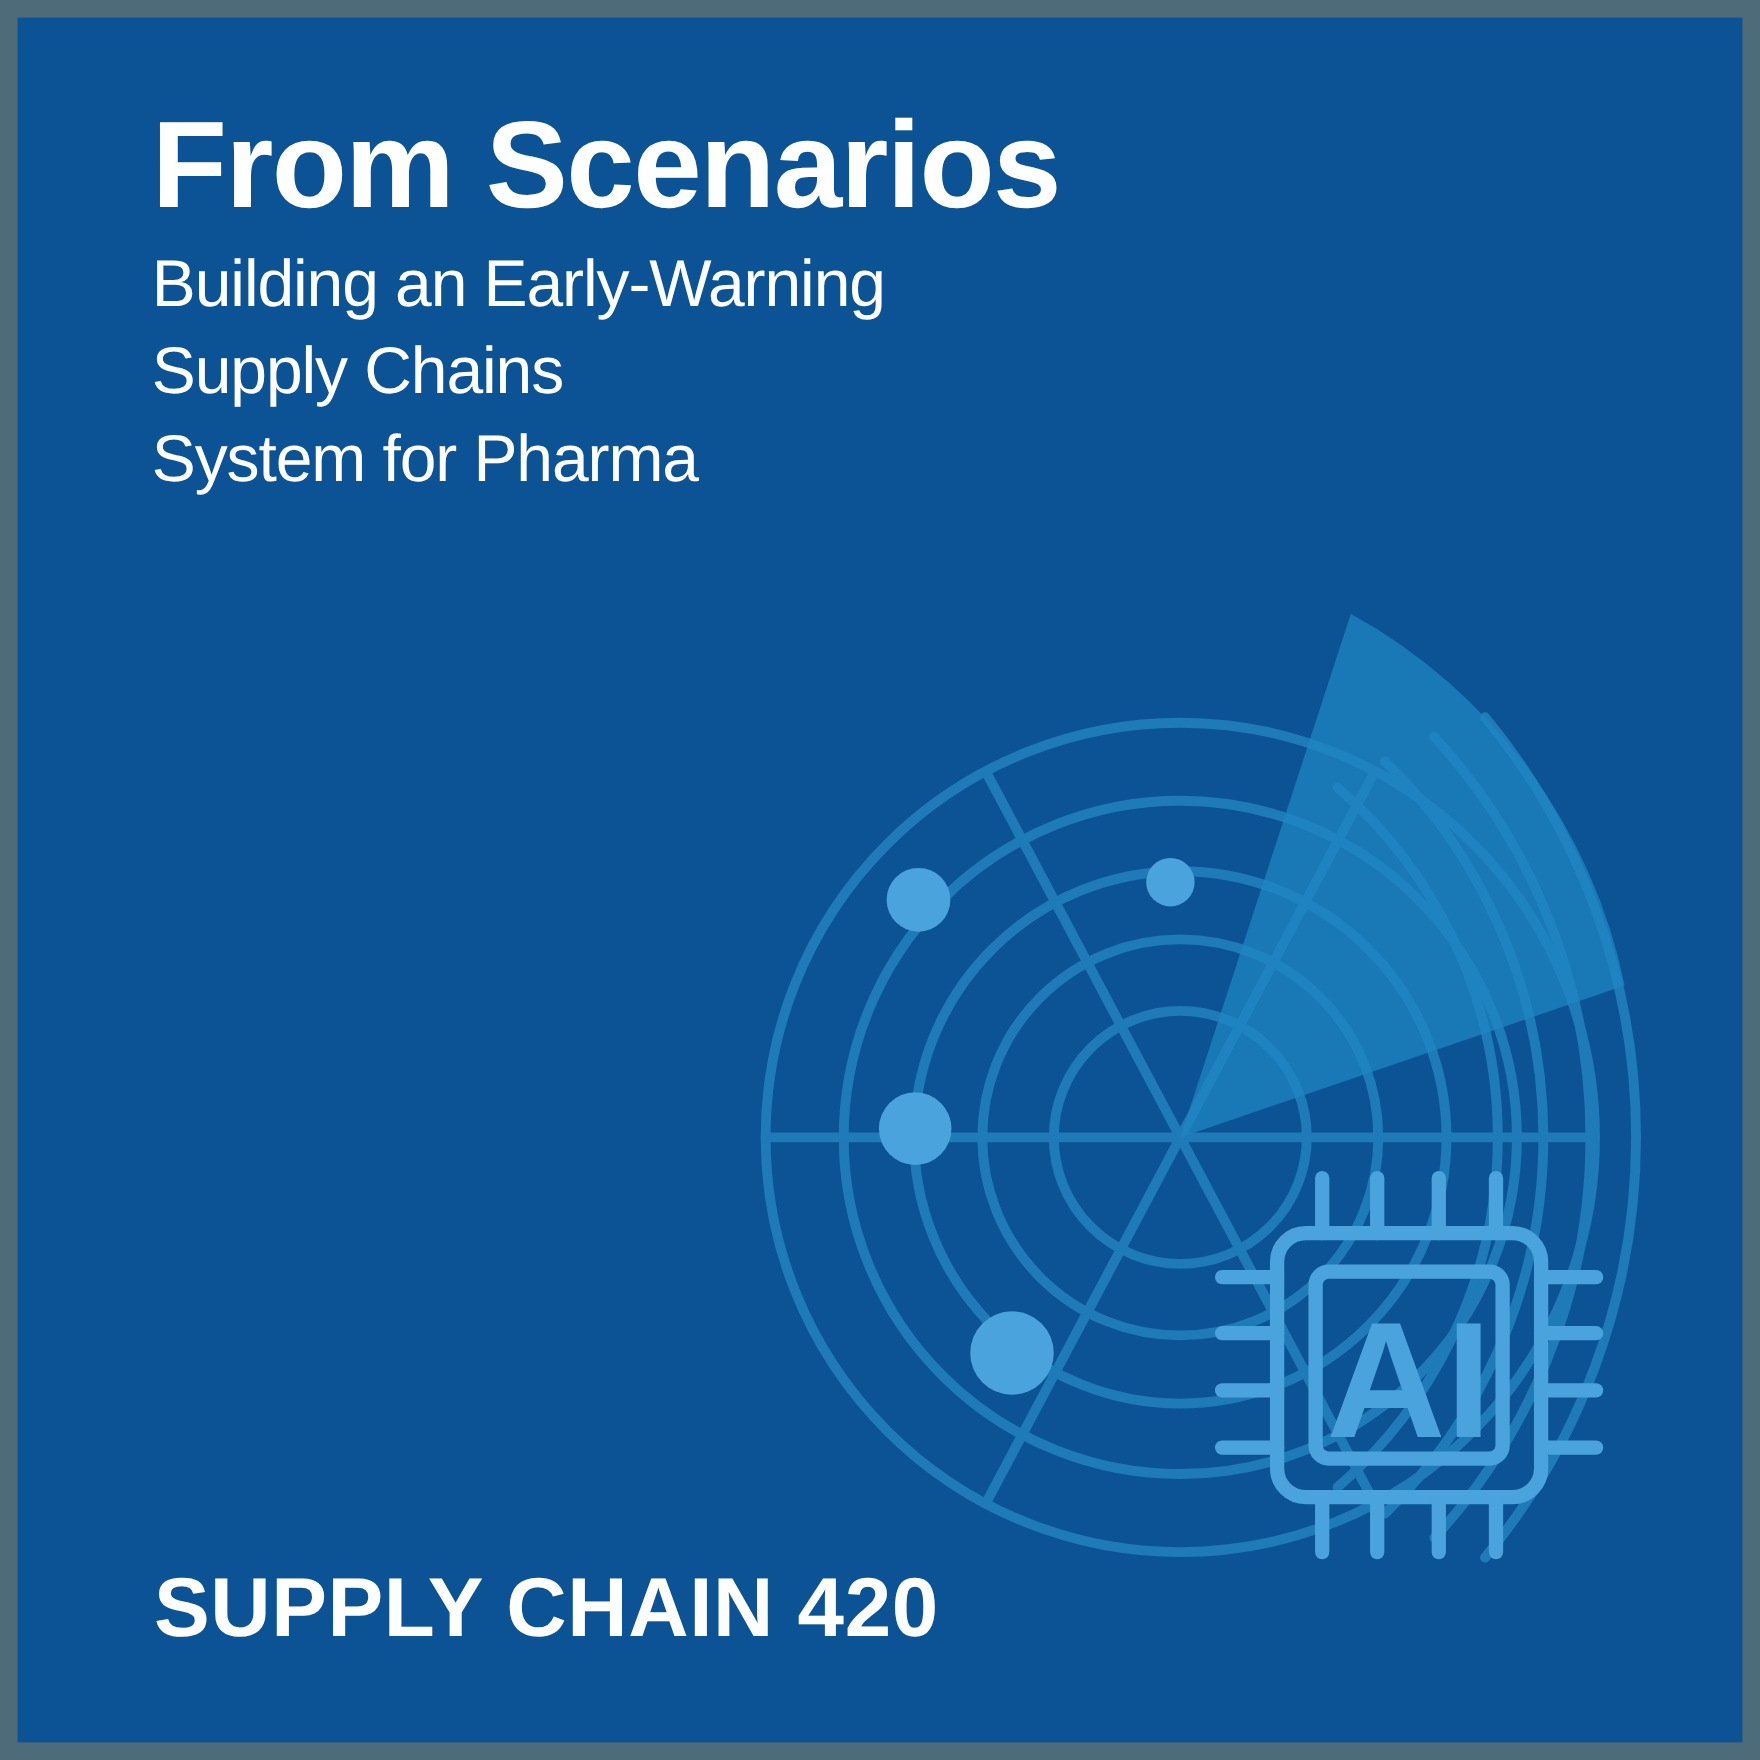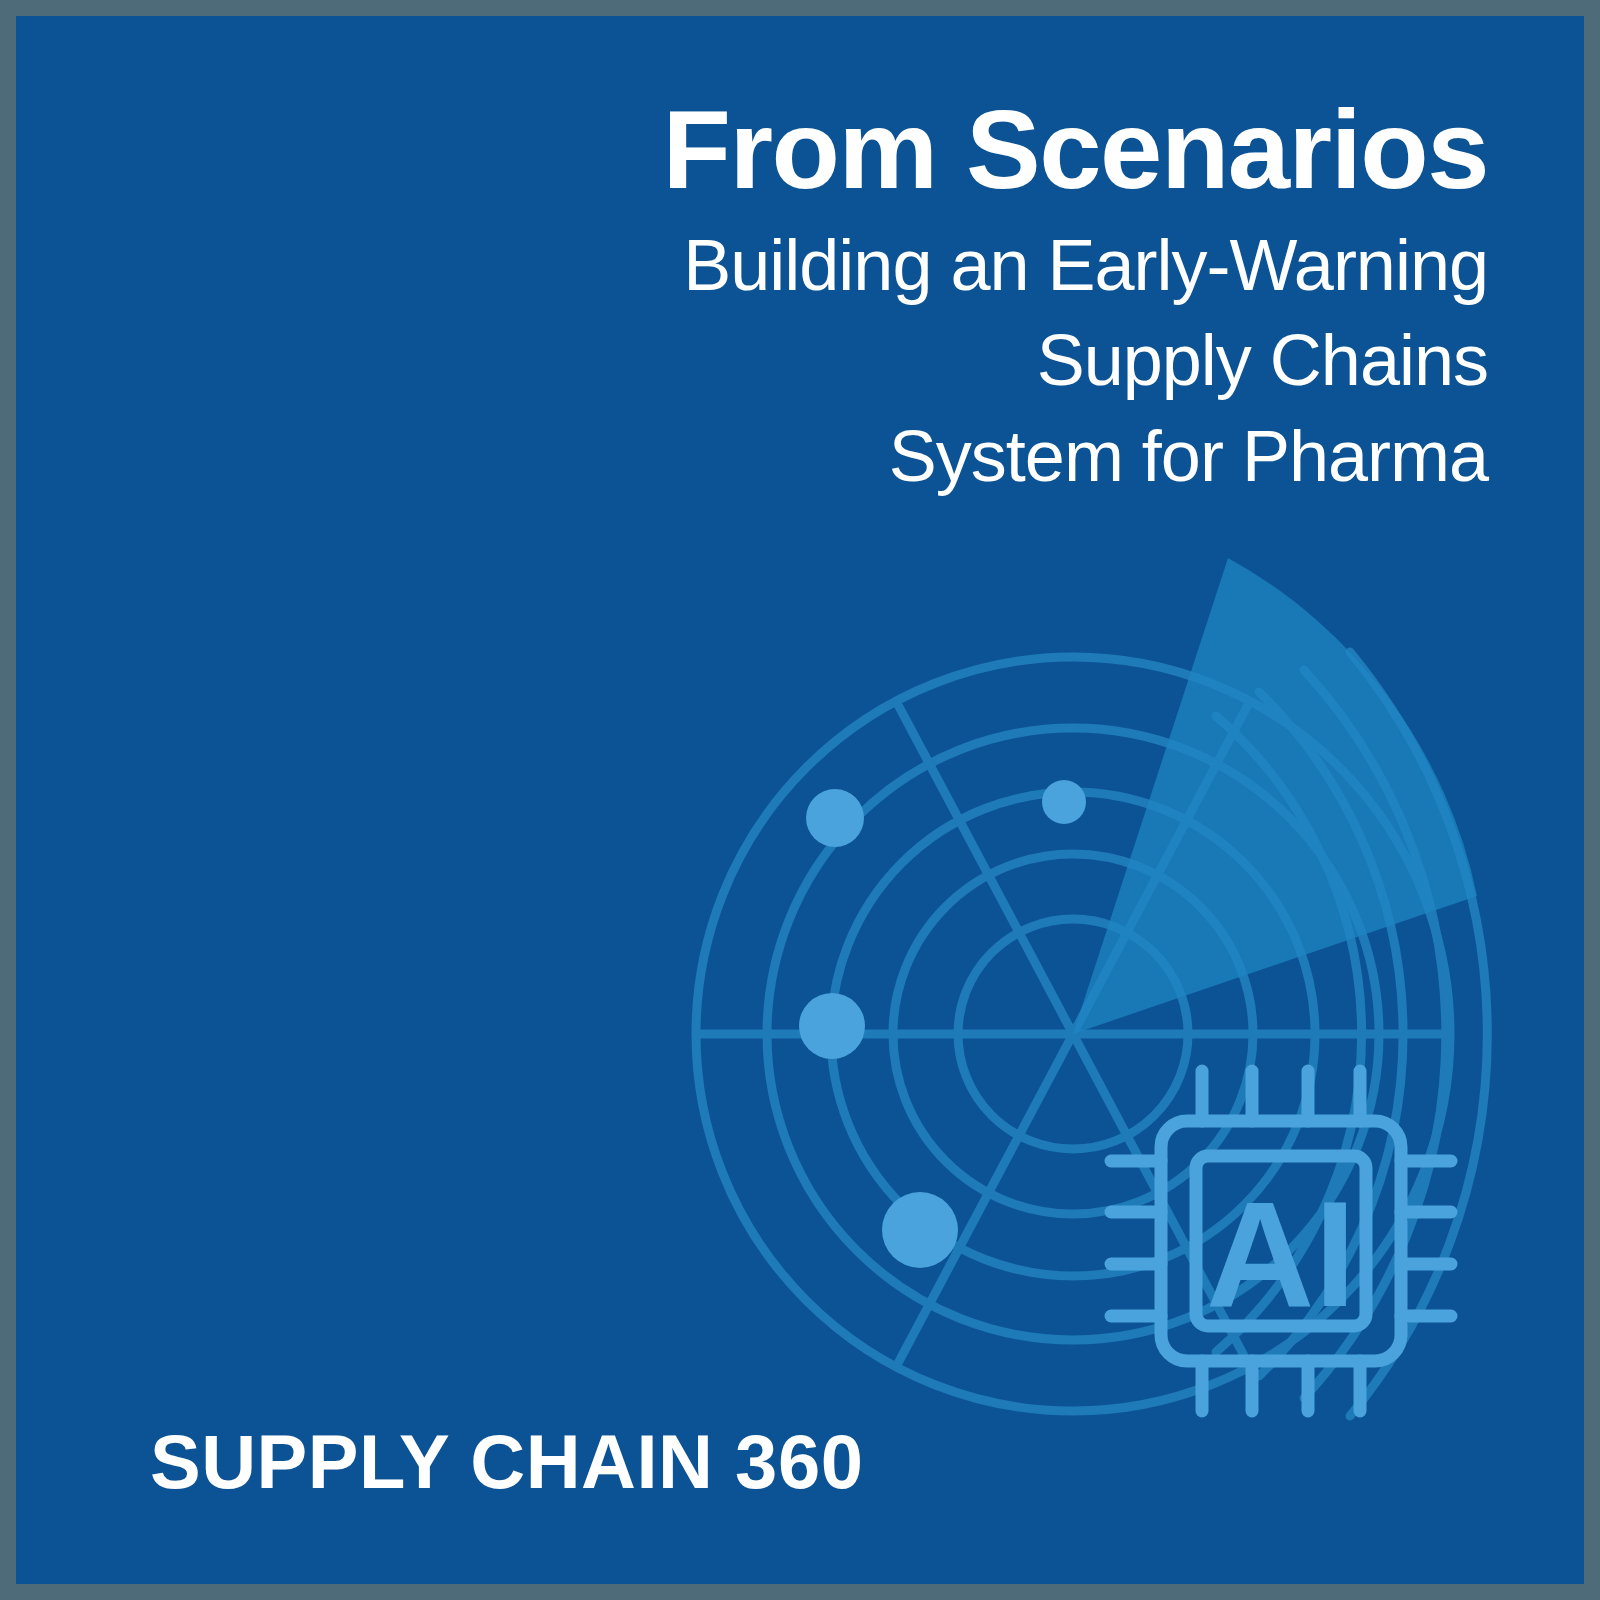--- a/index.html
+++ b/index.html
@@ -30,25 +30,24 @@
     left: 0;
     top: 0;
     width: 1568px;
     height: 1568px;
     pointer-events: none;
   }
 
   
   #text-layer {
     position: absolute;
-    left: 16px;
+    left: 6px;
     top: 0;
     width: 1568px;
     height: 1568px;
-    text-align: right;
   }
 
   .headline {
     position: absolute;
     left: 116px;
     top: 66px;
     width: 1340px;
     color: #ffffff;
   }
 
@@ -56,21 +55,21 @@
     display: block;
     font-size: 112px;
     font-weight: 700;
     line-height: 1.21;
     letter-spacing: -1.5px;
     white-space: pre;
   }
 
   .headline .line-sub {
     display: block;
-    font-size: 72px;
+    font-size: 60px;
     font-weight: 400;
     line-height: 1.33;
     letter-spacing: -1px;
     white-space: pre;
   }
 
   .sub-block {
     margin-top: 14px;
   }
 
@@ -174,17 +173,17 @@
 
     <div class="headline">
       <span class="line-main">From Scenarios</span>
       <span class="sub-block">
         <span class="line-sub">Building an Early-Warning</span>
         <span class="line-sub">Supply Chains</span>
         <span class="line-sub">System for Pharma</span>
       </span>
     </div>
 
-    <div class="brand">SUPPLY CHAIN 360</div>
+    <div class="brand">SUPPLY CHAIN 420</div>
 
   </div>
 
 </div>
 
 </body></html>

